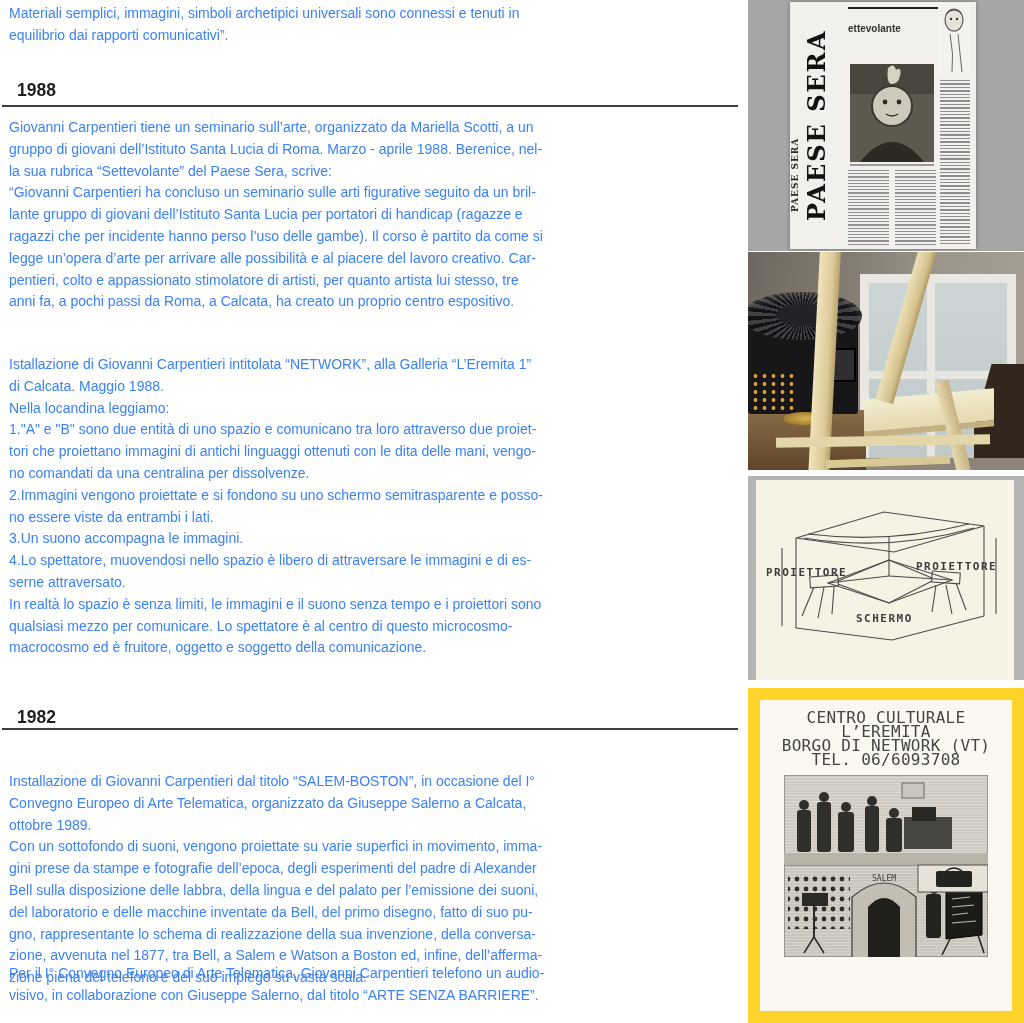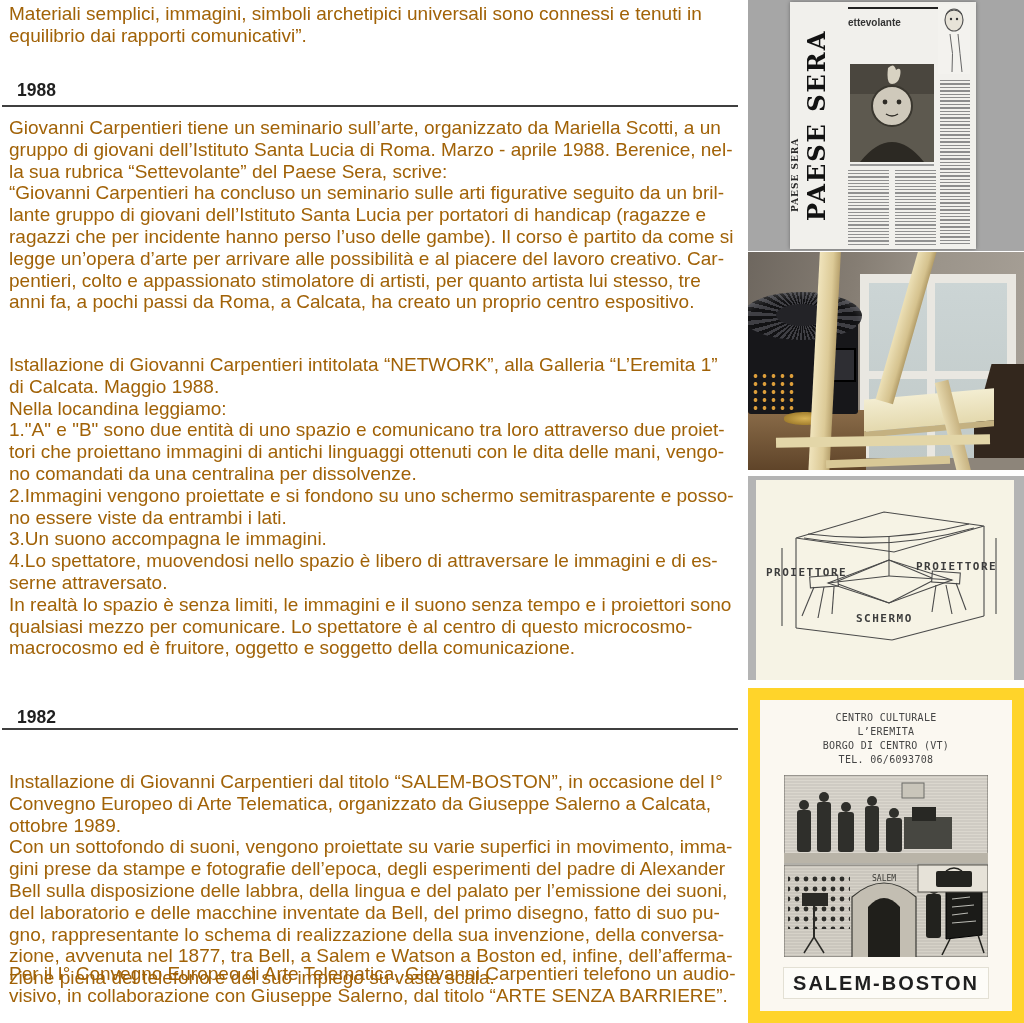--- a/index.html
+++ b/index.html
@@ -1,40 +1,40 @@
 <!DOCTYPE html>
 <html><head>
 <meta charset="utf-8">
 <style>
   html,body{margin:0;padding:0;background:#ffffff;}
   .page{position:relative;width:1024px;height:1023px;background:#ffffff;overflow:hidden;
         font-family:"Liberation Sans",sans-serif;color:#3a3a3a;}
   
   .para{position:absolute;left:9px;width:740px;margin:0;white-space:pre-line;
-        font-size:19px;line-height:21.8px;color:#a16207;}
+        font-size:14px;line-height:21.8px;color:#3b82f6;}
   .year{position:absolute;left:9px;margin:8px;font-size:17.5px;font-weight:bold;
         color:#1f1f1f;line-height:20px;}
   .rule{position:absolute;left:2px;width:736px;height:2px;background:#3f3f3f;}
   
   .media{position:absolute;left:748px;top:0;width:276px;height:1023px;}
   .fig{position:absolute;left:0;width:276px;overflow:hidden;}
   
   .news{top:0;height:251px;background:#a6a6a6;}
   .news-paper{position:absolute;left:42px;top:2px;width:186px;height:247px;
               background:#f1f0ec;box-shadow:0 0 4px rgba(0,0,0,.35);}
   .news-masthead{position:absolute;left:12px;top:0;height:247px;width:34px;
                  writing-mode:vertical-rl;transform:rotate(180deg);
                  font-family:"DejaVu Serif",serif;font-weight:bold;font-size:24px;
                  letter-spacing:2px;color:#121212;text-align:center;}
   .news-masthead-small{position:absolute;left:0;top:50px;height:160px;width:12px;
                  writing-mode:vertical-rl;transform:rotate(180deg);
                  font-family:"DejaVu Serif",serif;font-weight:bold;font-size:9px;
                  letter-spacing:1px;color:#2a2a2a;}
   .news-rubric{position:absolute;left:58px;top:5px;width:92px;border-top:2px solid #222;
-               font-size:10px;font-weight:bold;color:#333;padding-top:8px;}
+               font-size:10px;font-weight:bold;color:#333;padding-top:14px;}
   .news-headline{position:absolute;left:58px;top:20px;width:124px;
                  font-family:"DejaVu Serif",serif;font-weight:bold;font-size:16.5px;
                  line-height:19px;color:#0d0d0d;}
   .news-photo{position:absolute;left:60px;top:62px;width:84px;height:98px;}
   .news-col-right{position:absolute;left:150px;top:78px;width:30px;height:164px;
       background:repeating-linear-gradient(#8d8d8d 0 1.4px,transparent 1.4px 3.4px);}
   .news-face{position:absolute;left:148px;top:2px;width:32px;height:70px;background:#f3f2ee;}
   .news-bottom{position:absolute;left:58px;top:168px;width:88px;height:76px;display:flex;gap:6px;}
   .news-bottom div{flex:1;
       background:repeating-linear-gradient(#919191 0 1.3px,transparent 1.3px 3.2px);}
@@ -75,21 +75,21 @@
   
   .diagram{top:476px;height:204px;background:#b4b4b4;}
   .dg-paper{position:absolute;left:8px;top:4px;width:258px;height:236px;background:#f6f3e5;}
   .dg-svg{position:absolute;left:10px;top:6px;}
   .dg-label{font-family:"DejaVu Sans Mono",monospace;font-weight:bold;font-size:11px;
             letter-spacing:1.5px;fill:#3c3c3c;}
   
   .poster{top:688px;height:335px;background:#ffd42a;border:0;}
   .po-inner{position:absolute;left:12px;top:12px;width:252px;height:311px;background:#fbf8f1;}
   .po-header{margin-top:11px;text-align:center;font-family:"DejaVu Sans Mono",monospace;
-             font-size:10px;line-height:14px;letter-spacing:.3px;color:#454545;}
+             font-size:16px;line-height:14px;letter-spacing:.3px;color:#454545;}
   .po-engraving{position:relative;margin:8px auto 0;width:204px;height:182px;}
   .po-title{margin:10px auto 0;width:204px;height:30px;background:#fdfcf8;border:1px solid #e3e0d4;
             text-align:center;line-height:30px;font-weight:bold;font-size:20px;
             letter-spacing:2px;color:#1f1f1f;font-family:"Liberation Sans",sans-serif;}
 </style>
 </head>
 <body>
 
 <div class="page">
 
@@ -231,21 +231,21 @@
           <text class="dg-label" x="90" y="136">SCHERMO</text>
         </svg>
       </div>
     </div>
 
     <div class="fig poster">
       <div class="po-inner">
         <div class="po-header">
           <div>CENTRO CULTURALE</div>
           <div>L’EREMITA</div>
-          <div>BORGO DI CENTRO (VT)</div>
+          <div>BORGO DI NETWORK (VT)</div>
           <div>TEL. 06/6093708</div>
         </div>
         <div class="po-engraving">
           <svg width="204" height="182" viewBox="0 0 204 182">
             <defs>
               <pattern id="hatch" width="4" height="3" patternUnits="userSpaceOnUse">
                 <line x1="0" y1="1" x2="4" y2="1" stroke="#00000022" stroke-width="0.8"></line>
               </pattern>
               <pattern id="crowd" width="9" height="10" patternUnits="userSpaceOnUse">
                 <circle cx="4" cy="4" r="2.4" fill="#2e2e2a"></circle>
@@ -291,18 +291,17 @@
                 <line x1="168" y1="148" x2="192" y2="146"></line>
             </g>
             <line x1="166" y1="164" x2="158" y2="180" stroke="#22221e" stroke-width="1.5"></line>
             <line x1="194" y1="160" x2="200" y2="178" stroke="#22221e" stroke-width="1.5"></line>
 
             <rect x="134" y="90" width="70" height="27" fill="#e6e2d8" stroke="#55534c"></rect>
             <rect x="152" y="96" width="36" height="16" rx="2" fill="#23231f"></rect>
             <path d="M162,96 q8 -6 16 0" stroke="#23231f" stroke-width="1.5" fill="none"></path>
           </svg>
         </div>
-        <div class="po-title">SALEM-BOSTON</div>
       </div>
     </div>
 
   </div>
 </div>
 
 </body></html>

